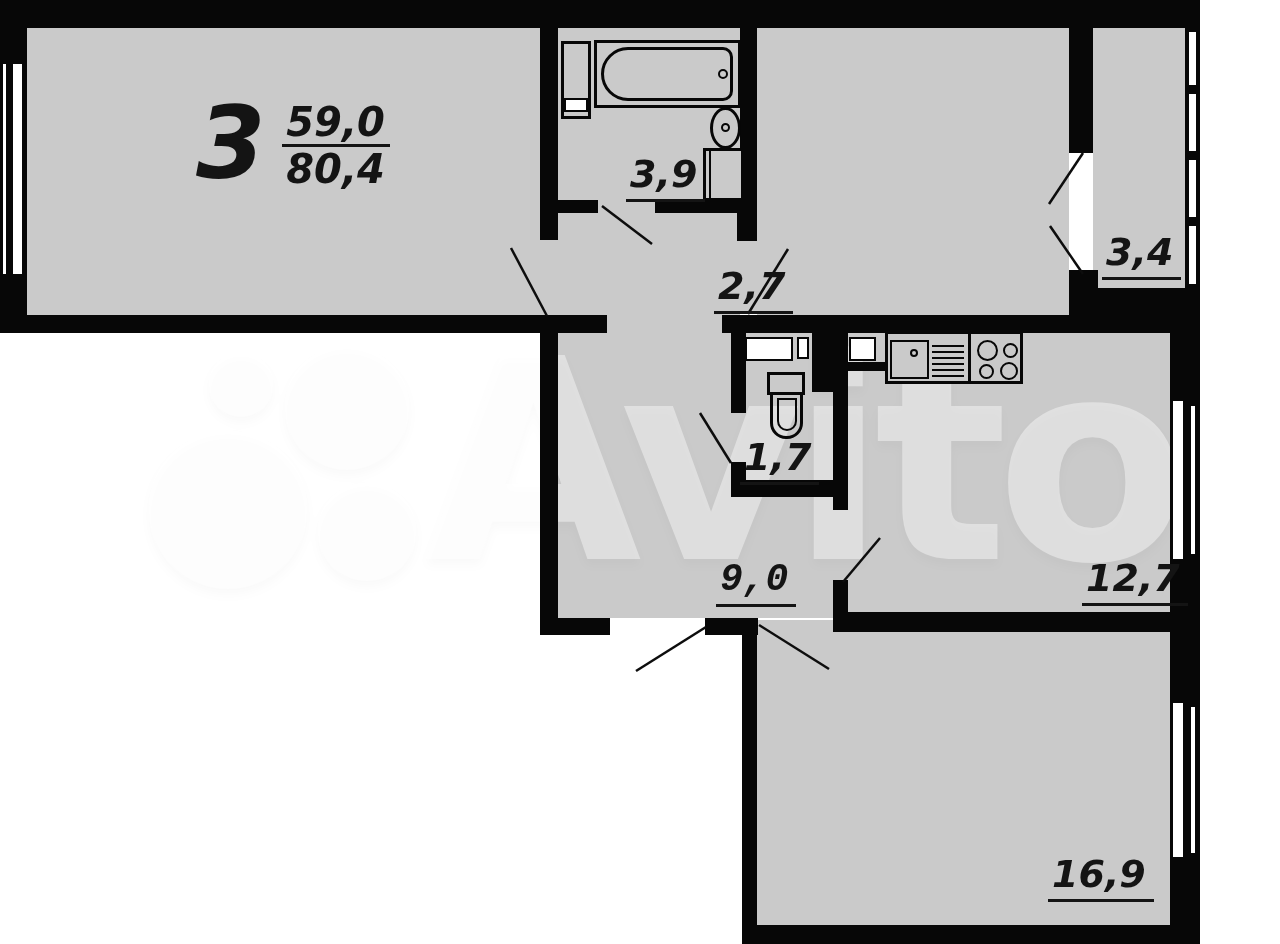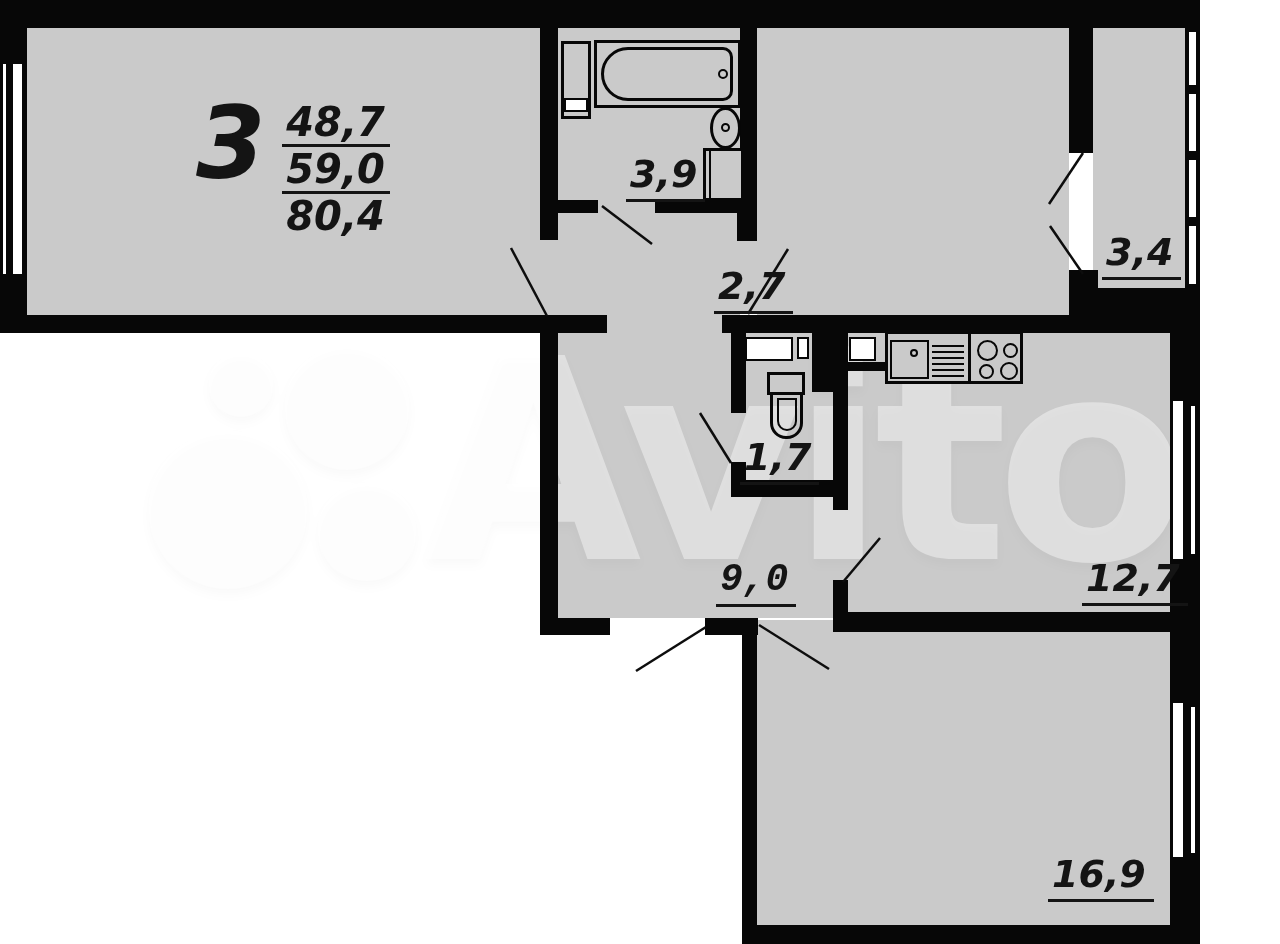--- a/index.html
+++ b/index.html
@@ -143,21 +143,20 @@
     <line class="sline" x1="1050" y1="226" x2="1083" y2="274"></line>
     <line class="sline" x1="700" y1="413" x2="731" y2="463"></line>
     <line class="sline" x1="843" y1="582" x2="880" y2="538"></line>
     <line class="sline" x1="706" y1="627" x2="636" y2="671"></line>
     <line class="sline" x1="759" y1="625" x2="829" y2="669"></line>
   </svg>
 
   <div id="title">
     <div class="big">3</div>
     <div class="fracs">
-      <div class="fr u">48,7</div>
       <div class="fr u">59,0</div>
       <div class="fr">80,4</div>
     </div>
   </div>
 
   <div class="rlabel" style="left:626px;top:152px;"><span>3,9</span></div>
   <div class="rlabel" style="left:666px;top:264px;margin-left:48px;"><span>2,7</span></div>
   <div class="rlabel" style="left:1102px;top:230px;"><span>3,4</span></div>
   <div class="rlabel" style="left:740px;top:435px;"><span>1,7</span></div>
   <div class="rlabel" style="left:716px;top:558px;font-family:Liberation Mono, monospace;"><span>9,0</span></div>

